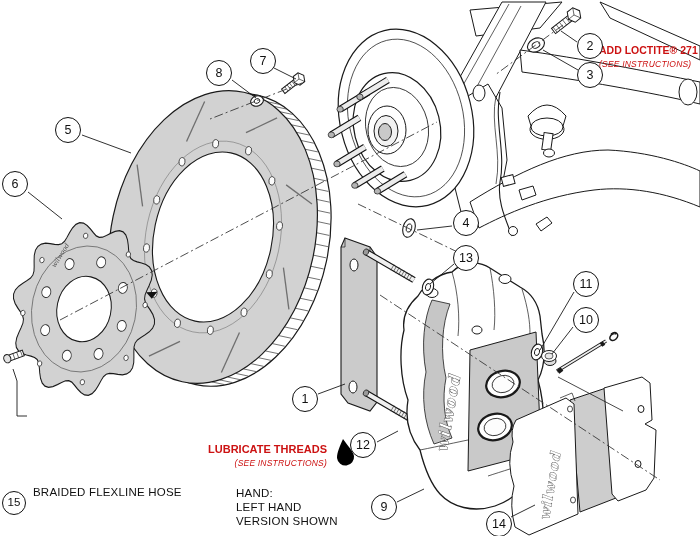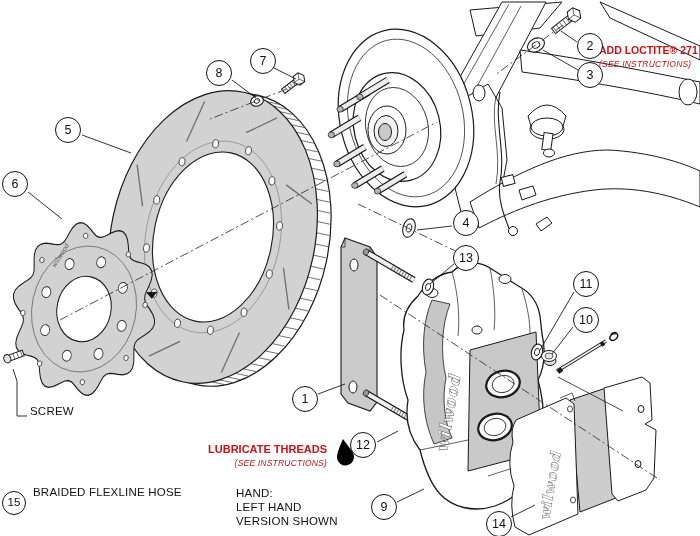--- a/index.html
+++ b/index.html
@@ -324,21 +324,20 @@
   <div class="t">ADD LOCTITE® 271</div>
   <div class="s">(SEE INSTRUCTIONS)</div>
 </div>
 
 <div class="lbl red right" style="left:205px;top:429px;width:122px">
   <div class="t" style="font-size:11px">LUBRICATE THREADS</div>
   <div class="s">(SEE INSTRUCTIONS)</div>
 </div>
 
 <div class="lbl" style="left:30px;top:404px">
-  <div>SCREW</div>
 </div>
 
 <div class="lbl" style="left:33px;top:485px">
   <div>BRAIDED FLEXLINE HOSE</div>
 </div>
 
 <div class="lbl" style="left:236px;top:486px">
   <div>HAND:</div>
   <div>LEFT HAND</div>
   <div>VERSION SHOWN</div>

